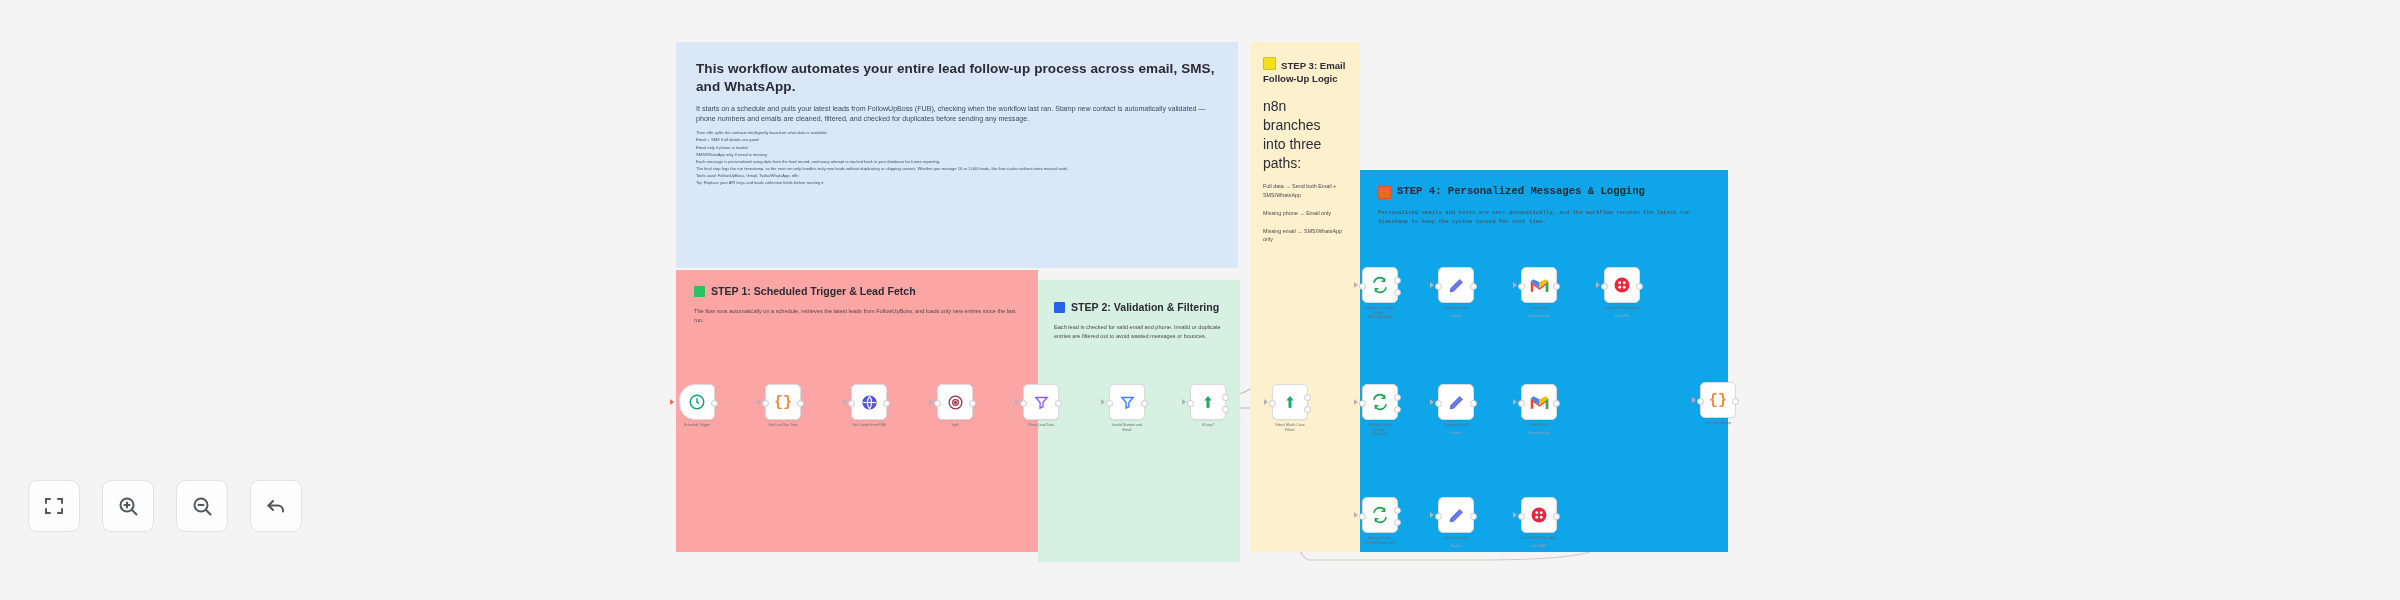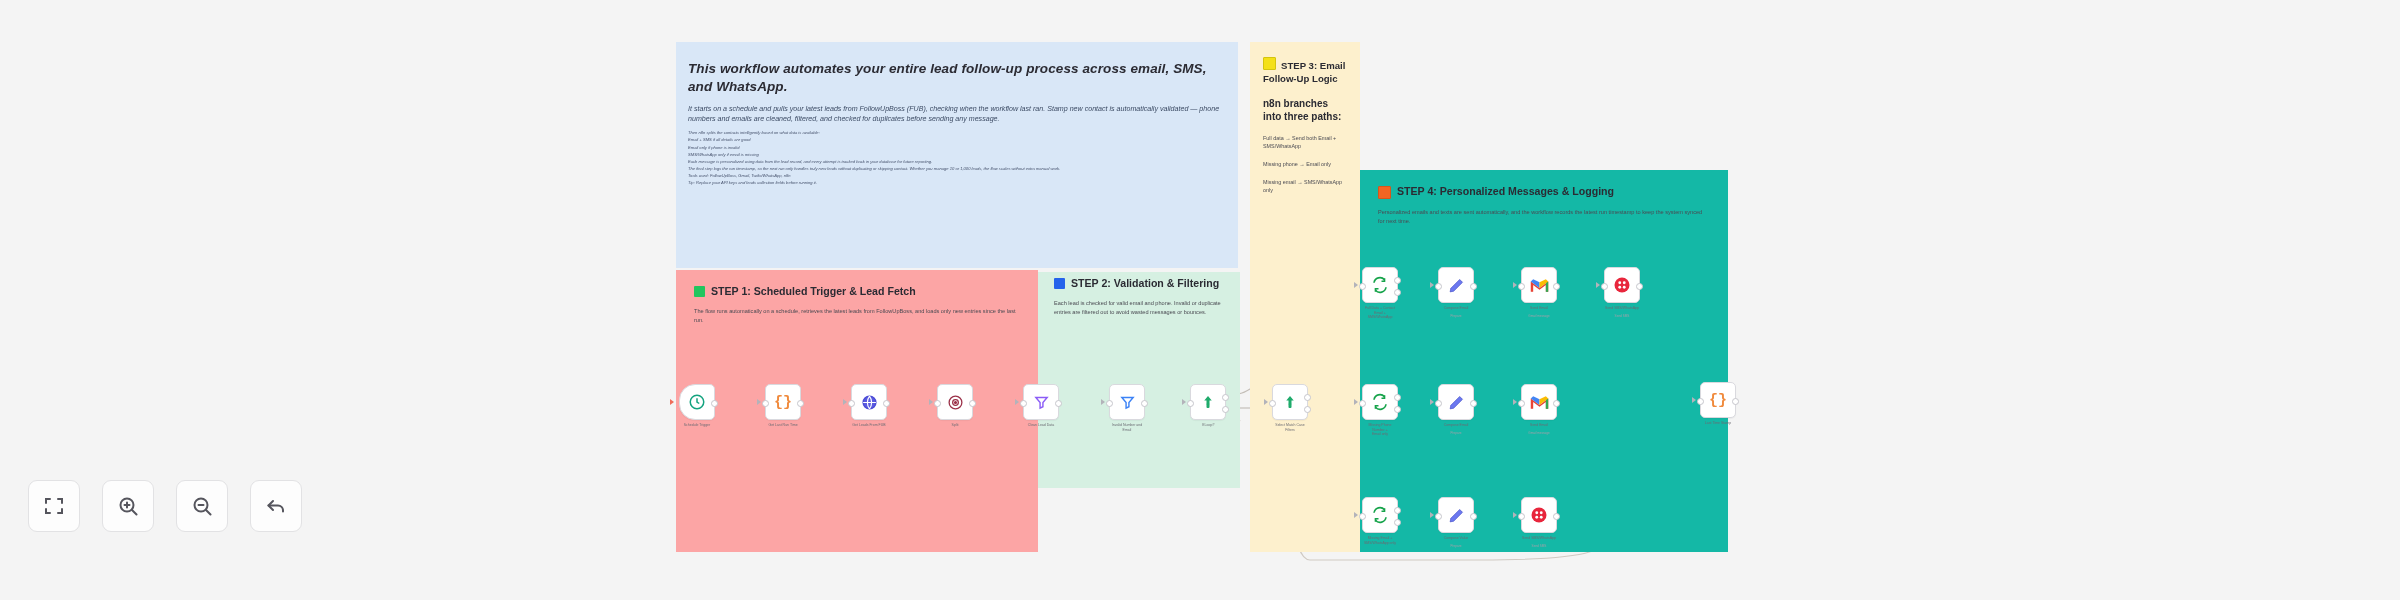--- a/index.html
+++ b/index.html
@@ -10,41 +10,41 @@
     position:relative;
   }
   #canvas{position:absolute;inset:0;background:#f4f4f4;}
 
   
   .note{position:absolute;box-sizing:border-box;}
   .note-blue{background:#d9e7f7;}
   .note-yellow{background:#fca5a5;}
   .note-green{background:#d6f0e2;}
   .note-yellow2{background:#fdf0cd;}
-  .note-pink{background:#14b8a6;}
+  .note-pink{background:#0ea5e9;font-family:Liberation Mono, monospace;}
 
   .note-h1{
     font-size:13.5px;font-weight:bold;color:#2b2b33;
     line-height:1.32;letter-spacing:.1px;
   }
   .note-p{
     font-size:7.1px;color:#3b4a63;line-height:1.45;margin-top:8px;
   }
   .note-tiny{font-size:4.1px;color:#44506b;line-height:1.75;margin-top:5px;}
   .note-tiny div{white-space:nowrap;overflow:hidden;}
 
   .step-h{
     display:flex;align-items:flex-start;gap:6px;
     font-size:10.6px;font-weight:bold;color:#2b2b33;line-height:1.25;
   }
   .sq{width:11px;height:11px;flex:0 0 11px;margin-top:1px;border-radius:1px;}
   .step-p{font-size:5.6px;color:#4a4a52;line-height:1.62;margin-top:9px;}
 
   .s3-h{font-size:9.6px;font-weight:bold;color:#2b2b33;line-height:1.35;}
-  .s3-sub{font-size:10px;font-weight:bold;color:#2b2b33;line-height:1.35;margin-top:11px;}
+  .s3-sub{font-size:14px;font-weight:normal;color:#2b2b33;line-height:1.35;margin-top:11px;}
   .s3-path{font-size:5.4px;color:#4a4a52;line-height:1.5;margin-top:10px;}
 
   
   .node{position:absolute;width:36px;}
   .nbox{
     width:36px;height:36px;box-sizing:border-box;
     background:#fff;border:1px solid #d9d9de;border-radius:5px;
     display:flex;align-items:center;justify-content:center;
     box-shadow:0 1px 1px rgba(0,0,0,.045);
   }
@@ -119,21 +119,21 @@
       <path d="M1593,515 C1650,515 1660,406 1700,400"></path>
 
       <path d="M1640,300 C1662,330 1662,520 1520,545 L1300,545 C1282,545 1280,470 1290,420" stroke="#cfc9c2"></path>
       <path d="M1593,530 C1616,548 1600,560 1480,560 L1310,560 C1290,560 1286,470 1292,424" stroke="#cfc9c2"></path>
 
       <path d="M1240,420 C1220,470 1180,440 1150,412" stroke="#cfc9c2"></path>
       <path d="M1232,300 C1200,320 1180,350 1160,390" stroke="#cfc9c2"></path>
     </g>
   </svg>
 
-  <div class="note note-blue" style="left:676px;top:42px;width:562px;height:226px;padding:18px 12px;font-style:italic;">
+  <div class="note note-blue" style="left:676px;top:42px;width:562px;height:226px;padding:18px 20px;">
     <div class="note-h1">This workflow automates your entire lead follow-up process across email, SMS, and WhatsApp.</div>
     <div class="note-p">It starts on a schedule and pulls your latest leads from FollowUpBoss (FUB), checking when the workflow last ran. Stamp new contact is automatically validated — phone numbers and emails are cleaned, filtered, and checked for duplicates before sending any message.</div>
     <div class="note-tiny">
       <div>Then n8n splits the contacts intelligently based on what data is available:</div>
       <div>Email + SMS if all details are good</div>
       <div>Email only if phone is invalid</div>
       <div>SMS/WhatsApp only if email is missing</div>
       <div>Each message is personalized using data from the lead record, and every attempt is tracked back in your database for future reporting.</div>
       <div>The final step logs the run timestamp, so the next run only handles truly new leads without duplicating or skipping contact. Whether you manage 10 or 1,000 leads, the flow scales without extra manual work.</div>
       <div>Tools used: FollowUpBoss, Gmail, Twilio/WhatsApp, n8n</div>
@@ -142,21 +142,21 @@
   </div>
 
   <div class="note note-yellow" style="left:676px;top:270px;width:362px;height:282px;padding:15px 18px;">
     <div class="step-h">
       <span class="sq" style="background:#22c55e"></span>
       <span>STEP 1: Scheduled Trigger &amp; Lead Fetch</span>
     </div>
     <div class="step-p">The flow runs automatically on a schedule, retrieves the latest leads from FollowUpBoss, and loads only new entries since the last run.</div>
   </div>
 
-  <div class="note note-green" style="left:1038px;top:272px;width:202px;height:216px;padding:5px 16px;">
+  <div class="note note-green" style="left:1038px;top:280px;width:202px;height:282px;padding:21px 16px;">
     <div class="step-h">
       <span class="sq" style="background:#2563eb"></span>
       <span>STEP 2: Validation &amp; Filtering</span>
     </div>
     <div class="step-p">Each lead is checked for valid email and phone. Invalid or duplicate entries are filtered out to avoid wasted messages or bounces.</div>
   </div>
 
   <div class="note note-yellow2" style="left:1250px;top:42px;width:110px;height:510px;padding:14px 13px;">
     <div class="s3-h">
       <span class="sq" style="background:#f4e018;border:1.5px solid #d4c40e;display:inline-block;vertical-align:-1px;margin-right:5px;"></span><span>STEP 3: Email Follow-Up Logic</span>

